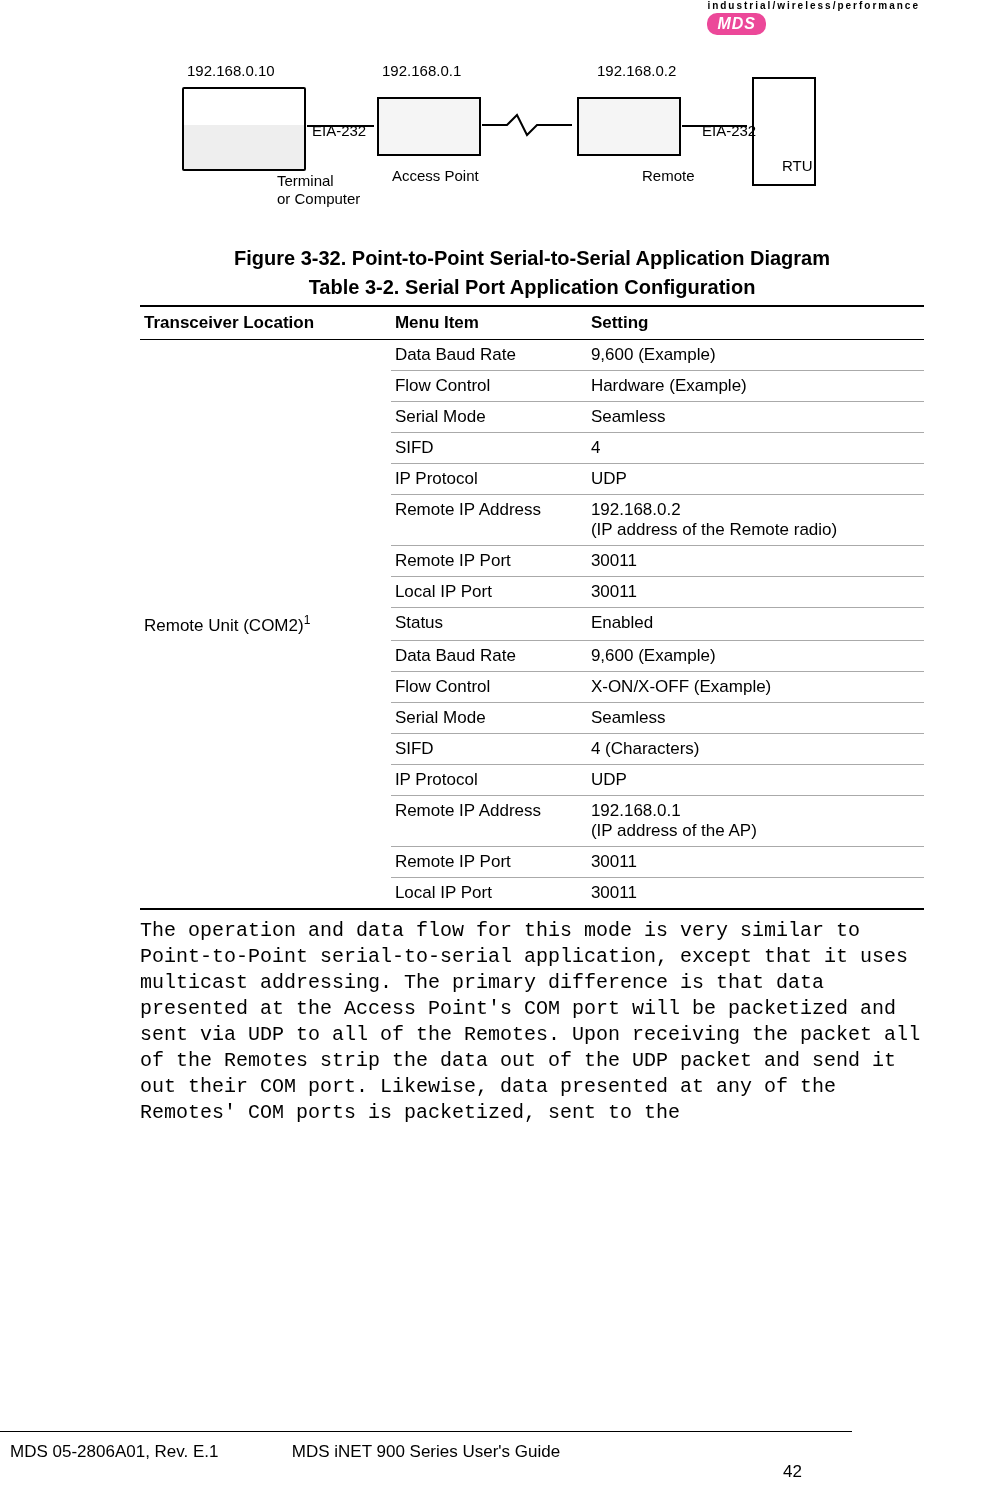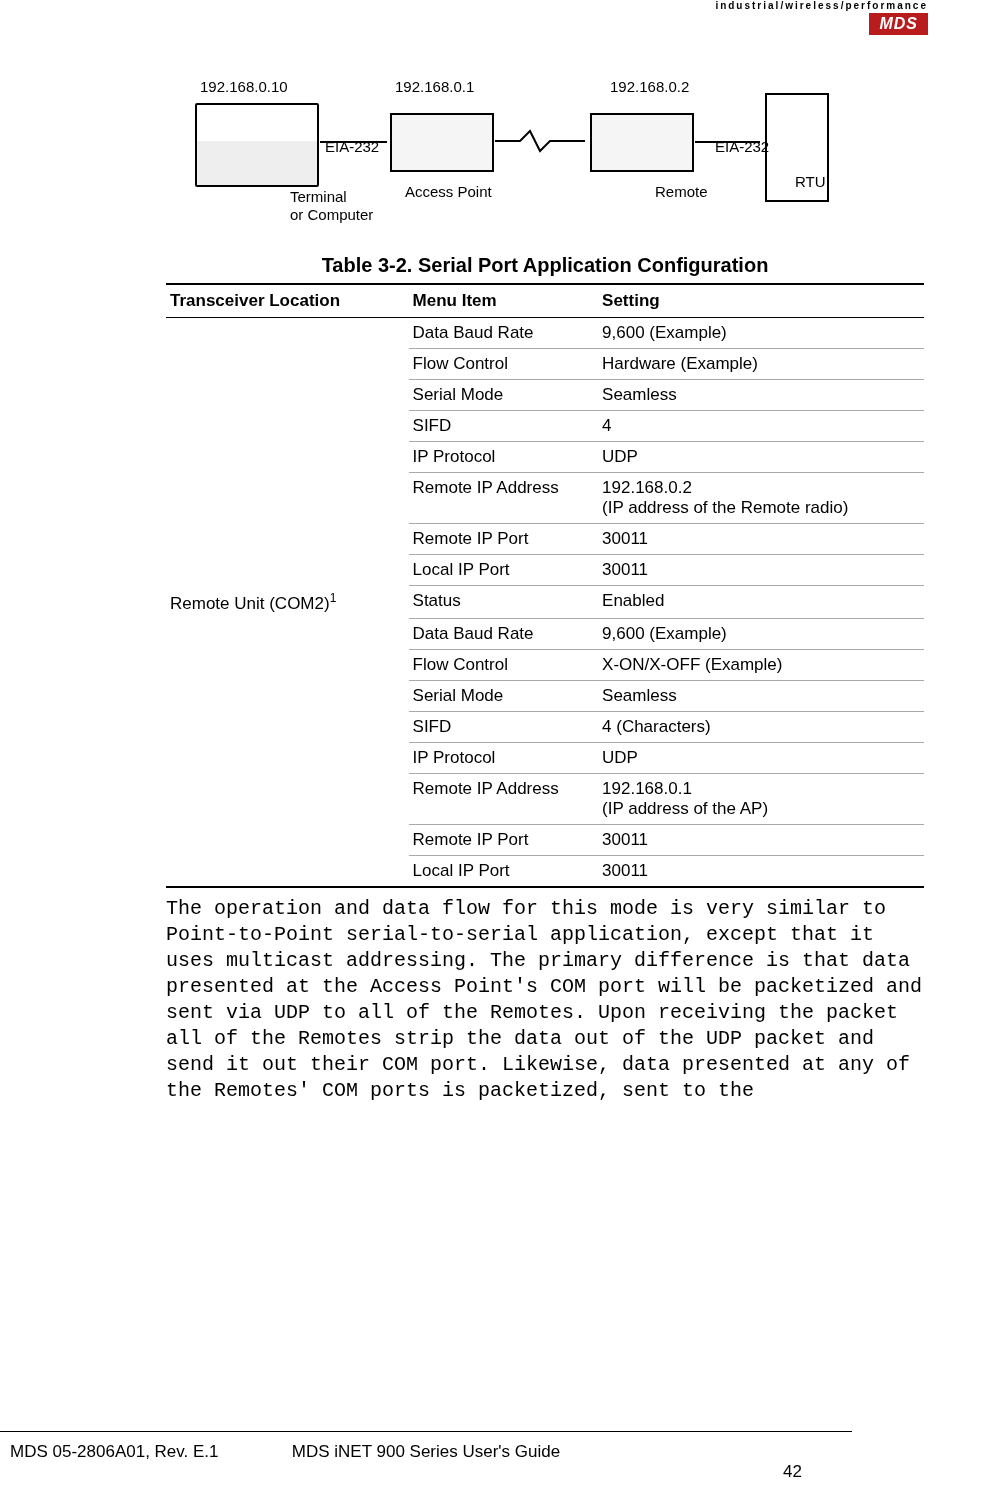--- a/index.html
+++ b/index.html
@@ -12,40 +12,40 @@
     background: #fff;
   }
   .page {
     padding: 0 60px 20px 60px;
     position: relative;
     min-height: 1460px;
   }
   .brand {
     position: absolute;
     top: 0;
-    right: 56px;
-    text-align: right;
+    right: 64px;
+    text-align: left;
     font-size: 10px;
     letter-spacing: 2px;
     font-weight: bold;
   }
   .brand .mds {
     display: inline-block;
-    background: #b91c1c;
+    background: #ec4899;
     color: #fff;
-    border-radius: 0;
+    border-radius: 10px;
     padding: 2px 10px;
     font-size: 16px;
     font-style: italic;
     letter-spacing: 1px;
     margin-top: 2px;
   }
   .content {
-    margin-left: 106px;
-    padding-top: 68px;
+    margin-left: 80px;
+    padding-top: 52px;
   }
   .diagram {
     position: relative;
     height: 170px;
     margin: 10px auto 0 auto;
     width: 700px;
   }
   .d-lbl { position: absolute; font-size: 15px; }
   .d-ip1 { top: 0; left: 5px; }
   .d-ip2 { top: 0; left: 200px; }
@@ -167,20 +167,21 @@
 
       <div class="d-lbl d-eia1">EIA-232</div>
       <div class="d-lbl d-eia2">EIA-232</div>
       <div class="d-lbl d-ap">Access Point</div>
       <div class="d-lbl d-rem">Remote</div>
       <div class="d-lbl d-rtu">RTU</div>
       <div class="d-lbl d-term" style="white-space:pre-line">Terminal
 or Computer</div>
     </div>
 
+    <div class="figure-caption">Figure 3-32. Point-to-Point Serial-to-Serial Application Diagram</div>
     <div class="table-caption">Table 3-2. Serial Port Application Configuration</div>
 
     <table class="config">
       <thead>
         <tr>
           <th style="width:32%">Transceiver Location</th>
           <th style="width:25%">Menu Item</th>
           <th>Setting</th>
         </tr>
       </thead>

